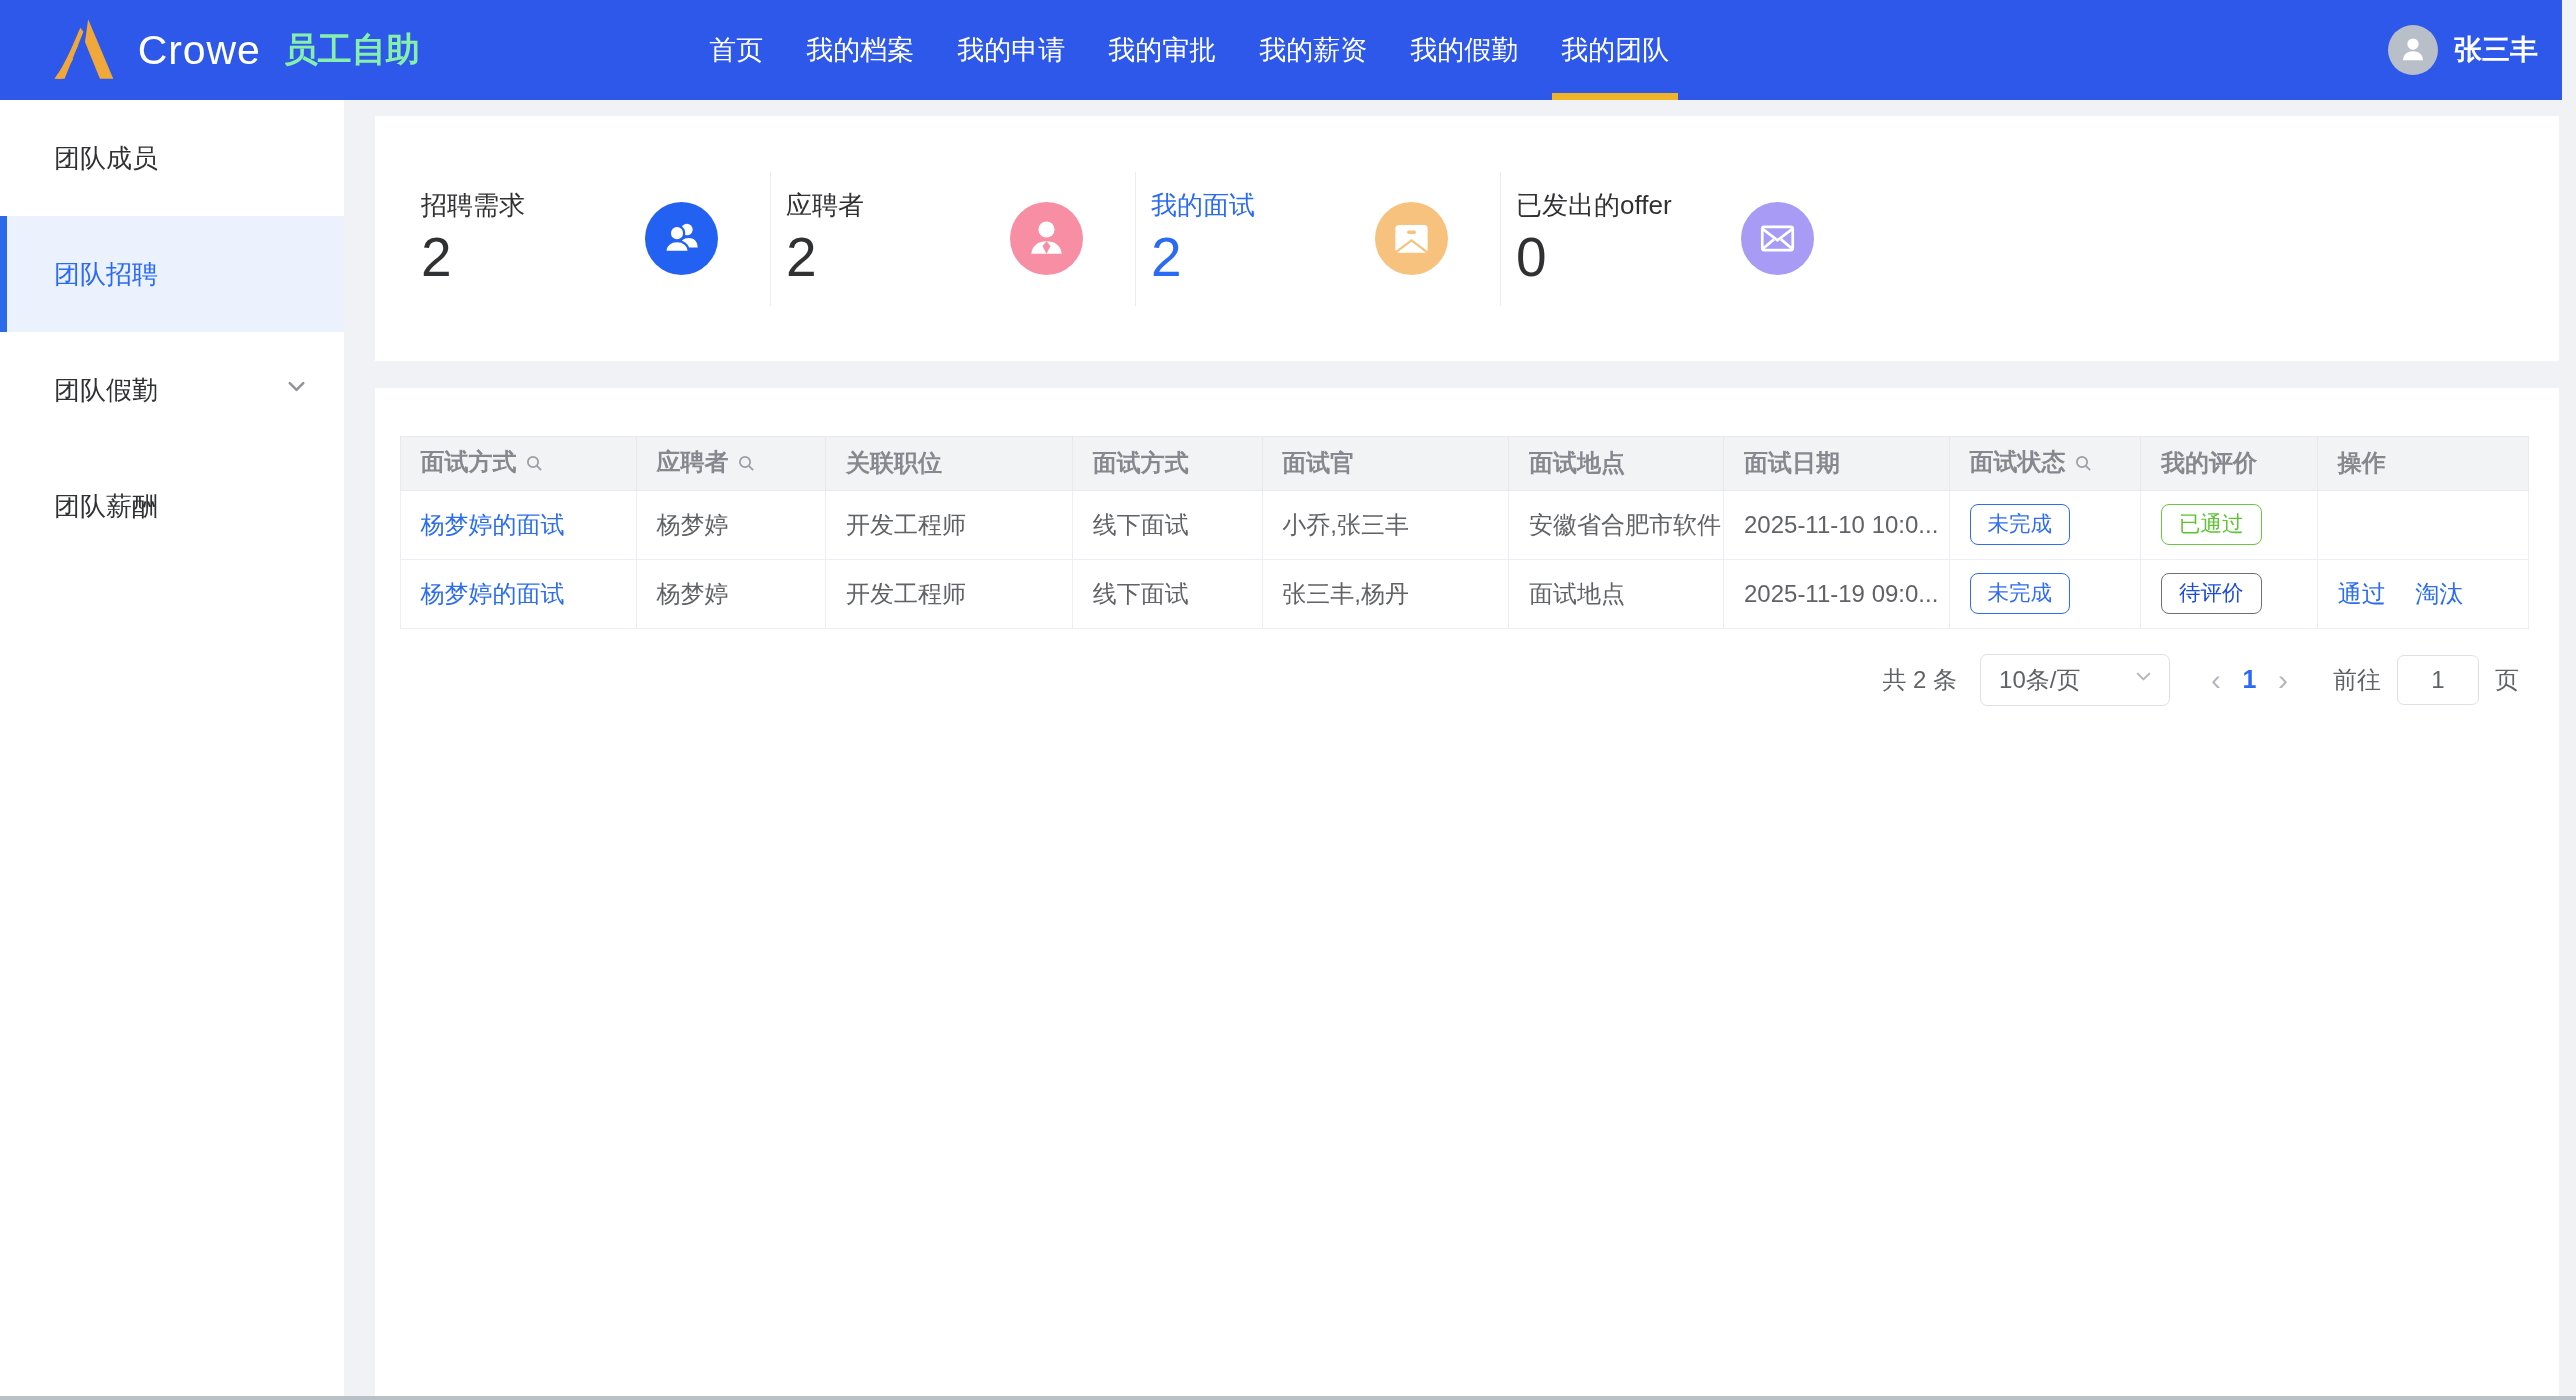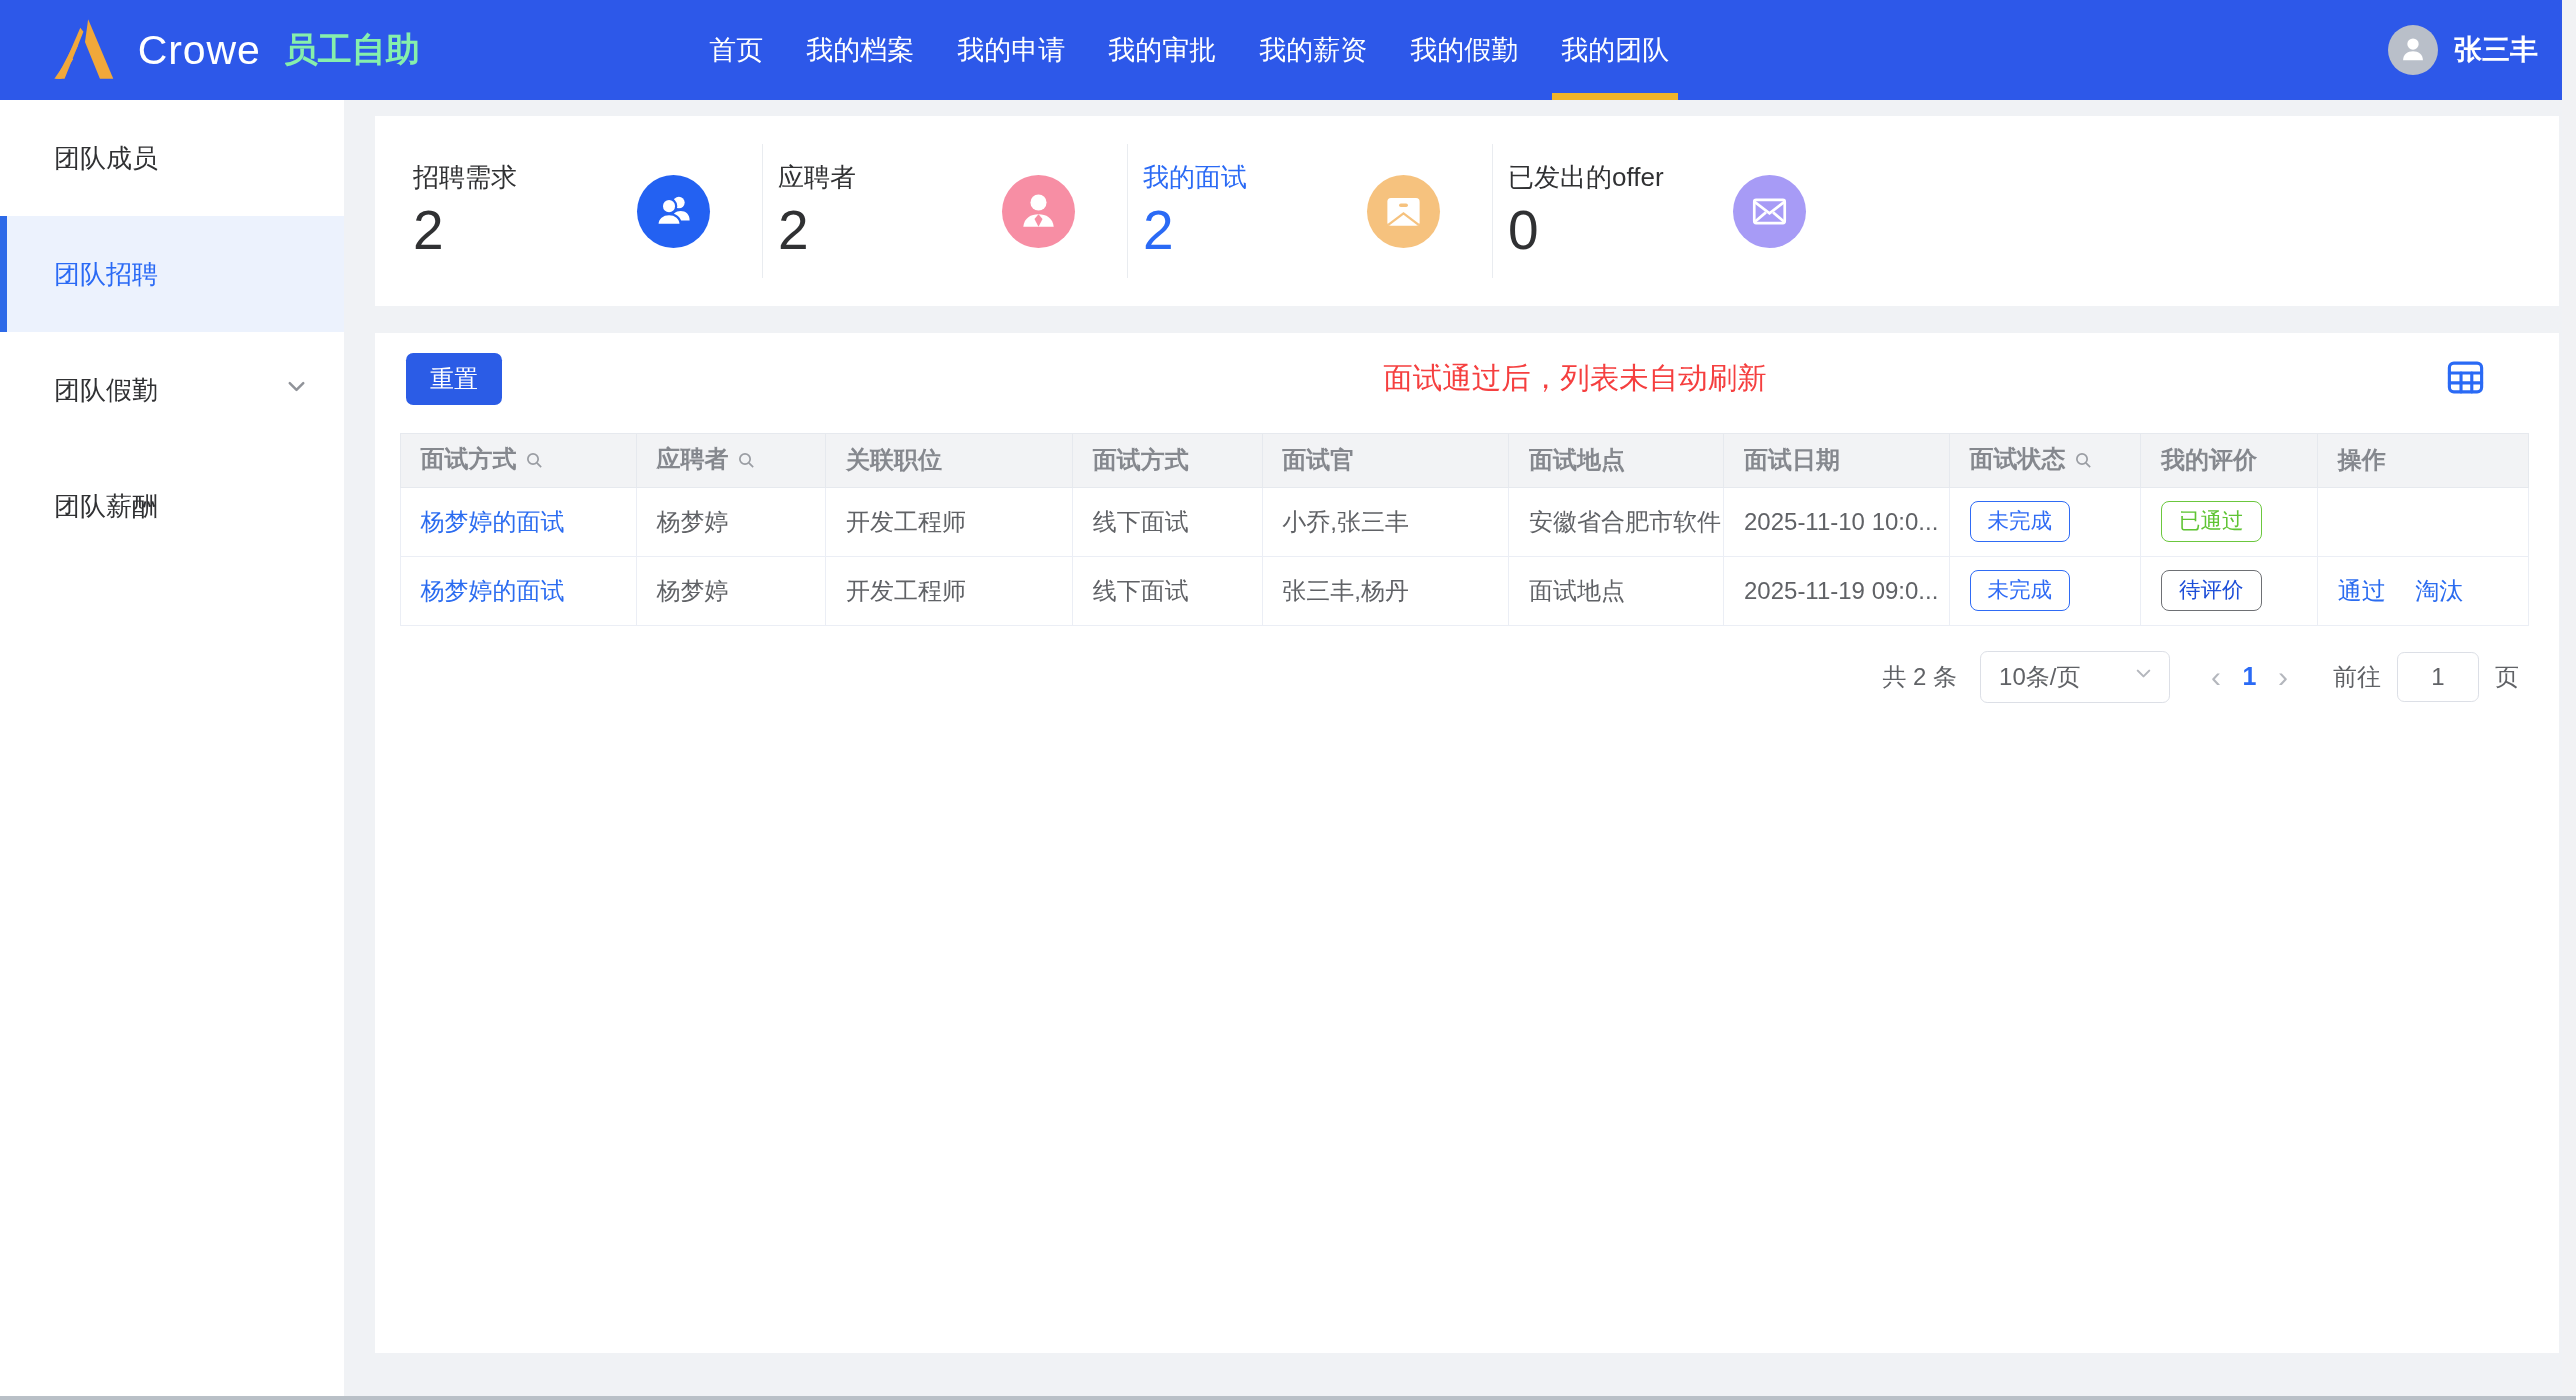--- a/index.html
+++ b/index.html
@@ -50,21 +50,21 @@
     height:116px;display:flex;align-items:center;justify-content:space-between;
     padding:0 34px 0 54px;font-size:26px;color:var(--txt);cursor:pointer;
   }
   .side-item.active{
     background:#ecf2fd;color:var(--accent);
     border-left:7.2px solid #2d6ae8;padding-left:47px;
   }
   .side-item .chev svg{width:27px;height:27px;}
   .main{flex:1;padding:16px 17px 0 31px;min-width:0;}
   
-  .stats-card{background:#fff;height:190px;display:flex;align-items:center;padding-left:23px;}
+  .stats-card{background:#fff;height:245px;display:flex;align-items:center;padding-left:31px;}
   .stat-cell{
     width:365px;height:134px;display:flex;align-items:center;justify-content:space-between;
     padding:0 52px 0 15px;border-right:0.9px solid #e9ecf0;cursor:pointer;
   }
   .stat-cell:nth-child(4){border-right:none;}
   .stat-label{font-size:26px;color:var(--txt);margin-bottom:3.6px;white-space:nowrap;}
   .stat-value{font-size:55px;color:var(--txt);line-height:1.15;}
   .stat-cell.active .stat-label,.stat-cell.active .stat-value{color:var(--accent);}
   .stat-icon{width:73px;height:73px;border-radius:50%;display:flex;align-items:center;justify-content:center;flex:none;}
   .stat-icon svg{width:43px;height:43px;}
@@ -239,33 +239,20 @@
           <svg viewBox="0 0 48 48" fill="none" stroke="#fff" stroke-width="3">
             <rect x="7" y="11" width="34" height="26" rx="2"></rect>
             <path d="M7 13l17 13 17-13"></path>
             <path d="M7 36l13-11M41 36l-13-11"></path>
           </svg>
         </span>
       </div>
     </div>
 
     <div class="panel">
-      <div class="toolbar">
-        <button class="reset-btn">重置</button>
-        <div class="annotation">面试通过后，列表未自动刷新</div>
-        <button class="grid-btn">
-          <svg viewBox="0 0 48 48" fill="none" stroke="#2a6af5" stroke-width="3.5" stroke-linecap="round" stroke-linejoin="round">
-            <rect x="6" y="8" width="36" height="32" rx="5"></rect>
-            <line x1="6" y1="19" x2="42" y2="19"></line>
-            <line x1="6" y1="30" x2="42" y2="30"></line>
-            <line x1="19" y1="19" x2="19" y2="40"></line>
-            <line x1="31" y1="19" x2="31" y2="40"></line>
-          </svg>
-        </button>
-      </div>
 
       <table>
         <colgroup>
           <col style="width:11.1%">
             <col style="width:8.9%">
             <col style="width:11.6%">
           <col style="width:8.9%">
             <col style="width:11.6%">
             <col style="width:10.1%">
           <col style="width:10.6%">

